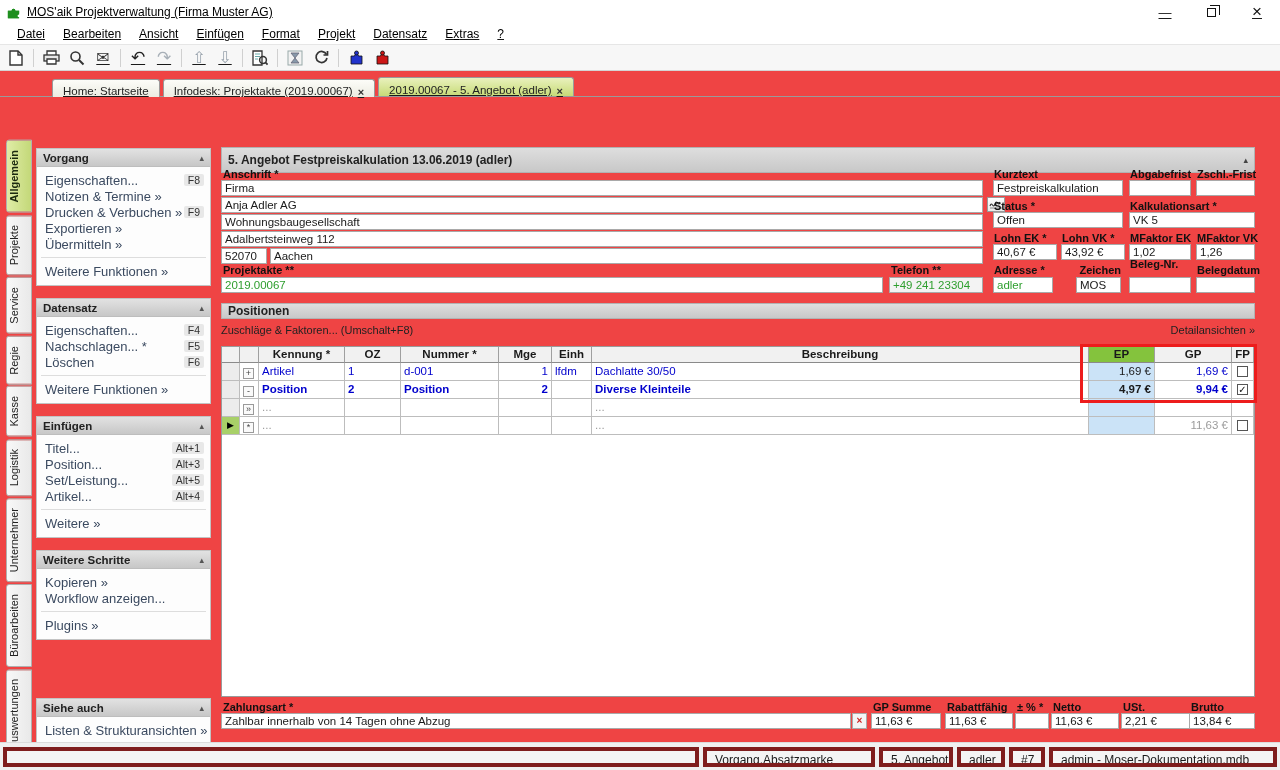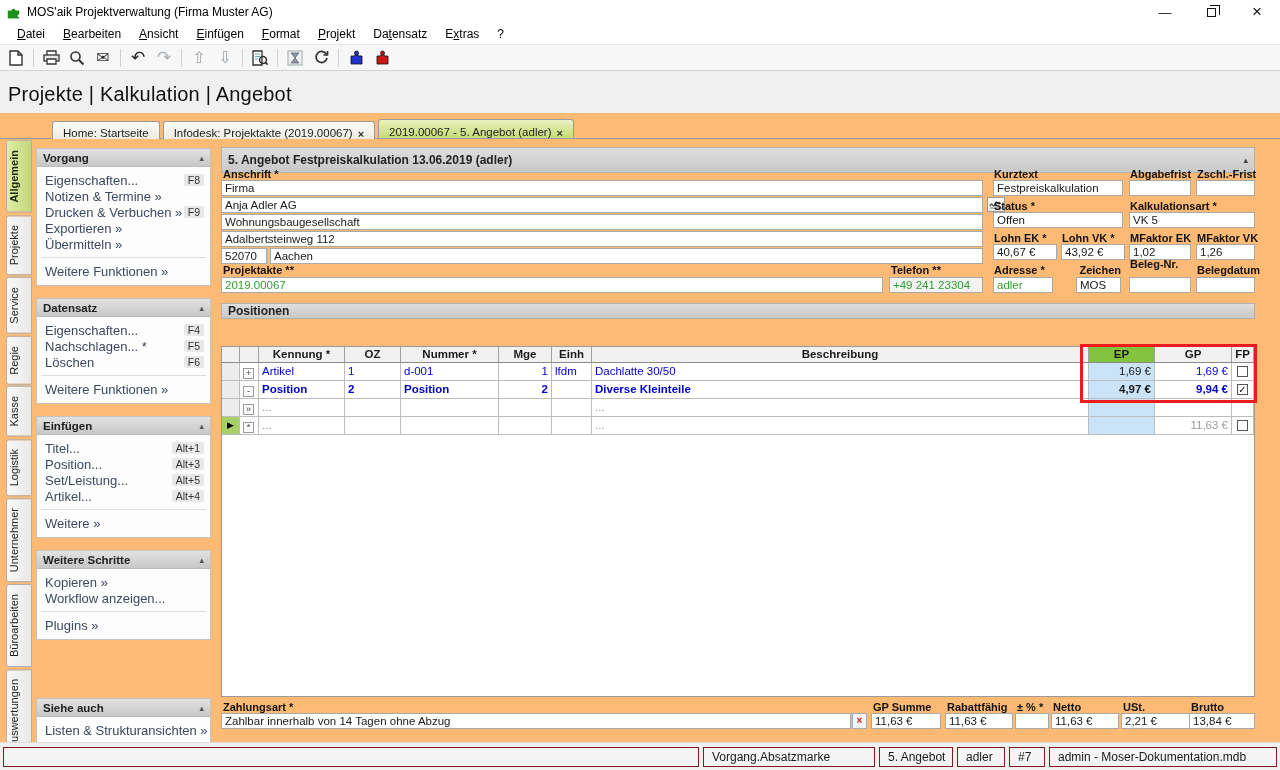--- a/index.html
+++ b/index.html
@@ -1,18 +1,18 @@
 <!DOCTYPE html>
 <html><head>
 <meta charset="utf-8">
 <style>
   * { margin:0; padding:0; box-sizing:border-box; }
   html,body { width:1280px; height:770px; overflow:hidden; }
   body { font-family:"Liberation Sans","DejaVu Sans",sans-serif; font-size:11.5px; color:#1a1a1a; background:#f0f0f0; }
-  .window { position:relative; width:1280px; height:770px; background:#fdba74; }
+  .window { position:relative; width:1280px; height:770px; background:#ef4444;text-decoration:underline; }
 
   
   .titlebar { height:24px; background:#ffffff; display:flex; align-items:center; padding-left:6px; }
   .titlebar .app-icon { width:15px; height:15px; margin-right:6px; }
   .titlebar .title-text { font-size:12px; color:#000; flex:1; }
   .win-controls { display:flex; height:100%; }
   .win-btn { width:46px; display:flex; align-items:center; justify-content:center; font-size:13px; color:#111; }
   .restore-glyph { position:relative; width:9px; height:9px; border:1px solid #111; background:#fff; }
   .restore-glyph::before { content:""; position:absolute; left:2px; top:-4px; width:9px; height:9px; border:1px solid #111; border-bottom:none; border-left:none; }
 
@@ -96,21 +96,21 @@
   .marker-cell { background:#a8d068; text-align:center; color:#000; font-size:9px; line-height:17px; padding:0; }
 
   
   .annotation { position:absolute; left:869px; top:208px; width:177px; height:59px; border:3px solid #ed1c1c; z-index:20; pointer-events:none; }
 
   
   .clear-btn { position:absolute; width:15px; height:16px; background:#f4f4f4; border:1px solid #a9a9a9; color:#cc2222; font-size:10px; font-weight:bold; text-align:center; line-height:14px; }
 
   
   .statusbar { position:absolute; left:0; right:0; bottom:0; height:28px; background:#f0f0f0; border-top:1px solid #dcdcdc; display:flex; align-items:center; padding:0 3px; gap:4px; }
-  .status-cell { height:20px; background:#f4f4f4; border:1px solid #7f1d1d; font-size:12px; line-height:18px; padding:0 8px; white-space:nowrap; overflow:hidden; }
+  .status-cell { height:20px; background:#f4f4f4; border:4px solid #7f1d1d; font-size:12px; line-height:18px; padding:0 8px; white-space:nowrap; overflow:hidden; }
   .status-cell.fill { flex:1; }
 
   svg { display:block; }
 </style>
 </head>
 <body>
 
 <div class="window">
 
   <div class="titlebar">
@@ -198,23 +198,20 @@
         </svg>
       </span>
     <span class="tb-icon">
         <svg width="15" height="15" viewBox="0 0 15 15">
           <path fill="#cc1717" stroke="#111" stroke-width="0.8" d="M2 6h3.5a2 2 0 1 1 4 0H13v8H2z"></path>
           <circle cx="7.5" cy="3" r="2" fill="#cc1717" stroke="#111" stroke-width="0.8"></circle>
         </svg>
       </span>
   </div>
 
-  <div class="breadcrumb-bar">
-    <span class="crumb">Projekte | Kalkulation | Angebot</span>
-  </div>
 
   <div class="tabbar">
     <div class="doc-tab">
         <span>Home: Startseite</span>
       </div>
     <div class="doc-tab">
         <span>Infodesk: Projektakte (2019.00067)</span>
         <span class="tab-close">×</span>
       </div>
     <div class="doc-tab active">
@@ -407,20 +404,25 @@
       <div class="flabel" style="left:866px; top:128px; width:44px; text-align:right;">Zeichen</div>
       <div class="flabel" style="left:919px; top:122px;">Beleg-Nr.</div>
       <div class="flabel" style="left:986px; top:128px;">Belegdatum</div>
       <div class="field green" style="left:782px; top:141px; width:60px;">adler</div>
       <div class="field" style="left:865px; top:141px; width:45px;">MOS</div>
       <div class="field" style="left:918px; top:141px; width:62px;"></div>
       <div class="field" style="left:985px; top:141px; width:59px;"></div>
 
       <div class="bar" style="top:167px; height:16px;">
         <span class="bar-title">Positionen</span>
+      </div>
+      <div class="links-row" style="top:188px;">
+        <span class="link">Zuschläge &amp; Faktoren... (Umschalt+F8)</span>
+        <span class="spacer"></span>
+        <span class="link">Detailansichten »</span>
       </div>
 
       <div class="listbox">
         <div class="grid">
 
           <div class="g-cell g-head"></div>
           <div class="g-cell g-head"></div>
           <div class="g-cell g-head">Kennung *</div>
           <div class="g-cell g-head">OZ</div>
           <div class="g-cell g-head">Nummer *</div>

